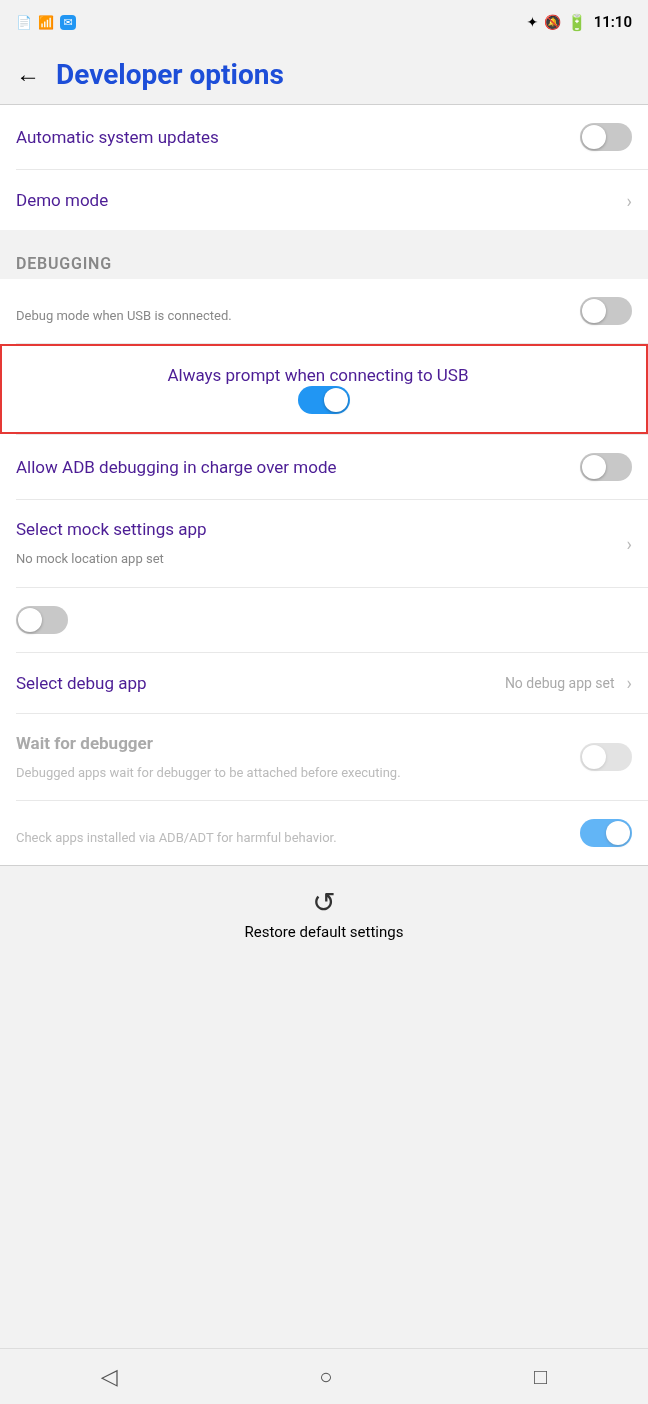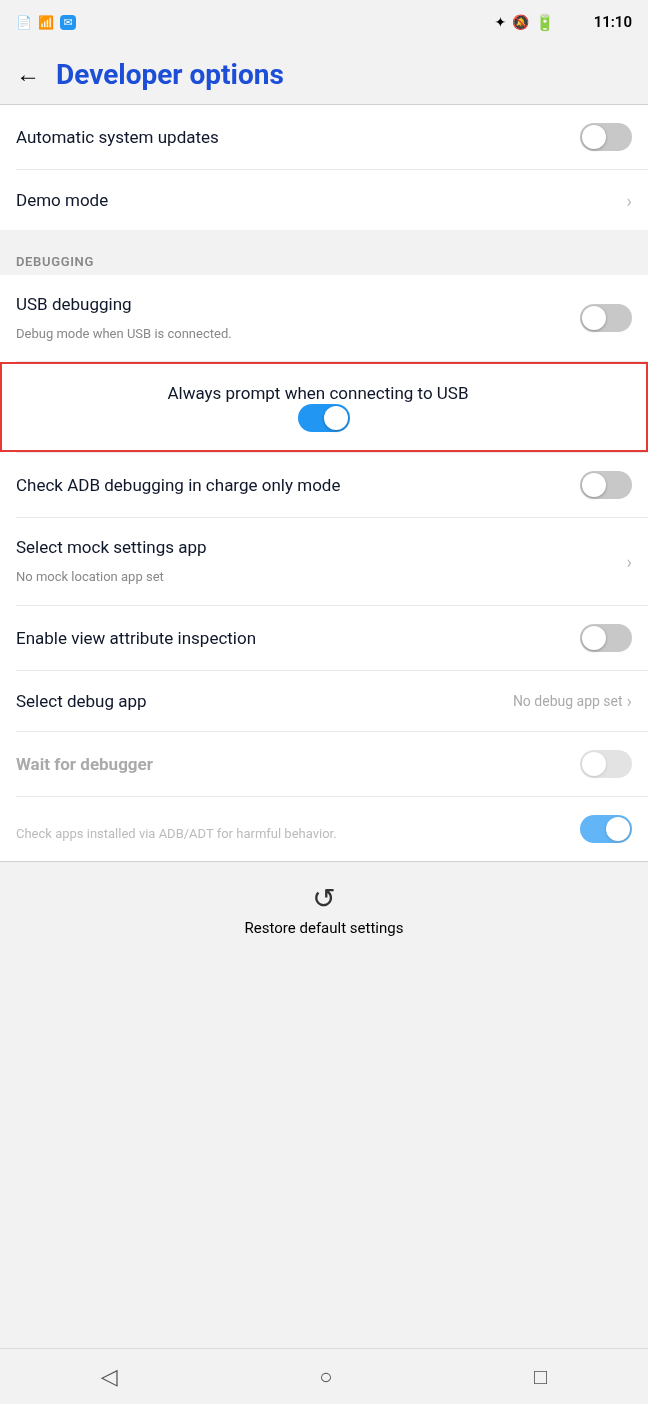--- a/index.html
+++ b/index.html
@@ -33,21 +33,20 @@
       gap: 6px;
       font-size: 14px;
       font-weight: 500;
     }
     .status-icon {
       font-size: 14px;
     }
     .time {
       font-size: 15px;
       font-weight: 600;
-      margin-left: 32px;
     }
 
     
     .header {
       background: #f2f2f2;
       height: 60px;
       display: flex;
       align-items: center;
       padding: 0 16px;
       gap: 16px;
@@ -65,21 +64,21 @@
 
     
     .divider {
       height: 1px;
       background: #d0d0d0;
       margin: 0;
     }
 
     
     .section-label {
-      font-size: 13px;
+      font-size: 16px;
       font-weight: 600;
       color: #888;
       letter-spacing: 0.05em;
       padding: 16px 16px 6px 16px;
     }
 
     
     .setting-item {
       background: #fff;
       padding: 18px 16px;
@@ -92,21 +91,21 @@
     .setting-item.highlighted {
       border: 2px solid #e53935;
       flex-direction: column;
     }
     .setting-text {
       flex: 1;
       padding-right: 12px;
     }
     .setting-title {
       font-size: 17px;
-      color: #0f172a;
+      color: #4c1d95;
       line-height: 1.3;
     }
     .setting-title.dimmed {
       color: #aaa;
       font-weight: bold;
     }
     .setting-subtitle {
       font-size: 13px;
       color: #888;
       margin-top: 10px;
@@ -254,82 +253,79 @@
 
 <div class="section-gap"></div>
 
 <div>
   <div class="section-label">DEBUGGING</div>
 
   <div class="settings-group">
 
     <div class="setting-item">
       <div class="setting-text">
-        <div class="setting-title">USB debugging</div>
         <div class="setting-subtitle">Debug mode when USB is connected.</div>
       </div>
       <div class="toggle off">
         <div class="toggle-thumb"></div>
       </div>
     </div>
     <div class="item-divider"></div>
 
     <div class="setting-item highlighted">
       <div class="setting-text">
         <div class="setting-title">Always prompt when connecting to USB</div>
       </div>
       <div class="toggle on">
         <div class="toggle-thumb"></div>
       </div>
     </div>
     <div class="item-divider"></div>
 
     <div class="setting-item">
       <div class="setting-text">
-        <div class="setting-title">Check ADB debugging in charge only mode</div>
+        <div class="setting-title">Allow ADB debugging in charge over mode</div>
       </div>
       <div class="toggle off">
         <div class="toggle-thumb"></div>
       </div>
     </div>
     <div class="item-divider"></div>
 
     <div class="setting-item">
       <div class="setting-text">
         <div class="setting-title">Select mock settings app</div>
         <div class="setting-subtitle">No mock location app set</div>
       </div>
       <span class="chevron">›</span>
     </div>
     <div class="item-divider"></div>
 
     <div class="setting-item">
-      <div class="setting-text">
-        <div class="setting-title">Enable view attribute inspection</div>
-      </div>
       <div class="toggle off">
         <div class="toggle-thumb"></div>
       </div>
     </div>
     <div class="item-divider"></div>
 
     <div class="setting-item">
       <div class="setting-text">
         <div class="setting-title">Select debug app</div>
       </div>
-      <div style="display:flex;align-items:center;gap:4px;">
+      <div style="display:flex;align-items:center;gap:12px;">
         <span class="setting-value">No debug app set</span>
         <span class="chevron">›</span>
       </div>
     </div>
     <div class="item-divider"></div>
 
     <div class="setting-item">
       <div class="setting-text">
         <div class="setting-title dimmed">Wait for debugger</div>
+        <div class="setting-subtitle dimmed">Debugged apps wait for debugger to be attached before executing.</div>
       </div>
       <div class="toggle off" style="opacity:0.5;">
         <div class="toggle-thumb"></div>
       </div>
     </div>
     <div class="item-divider"></div>
 
     <div class="setting-item">
       <div class="setting-text">
         <div class="setting-subtitle dimmed">Check apps installed via ADB/ADT for harmful behavior.</div>

